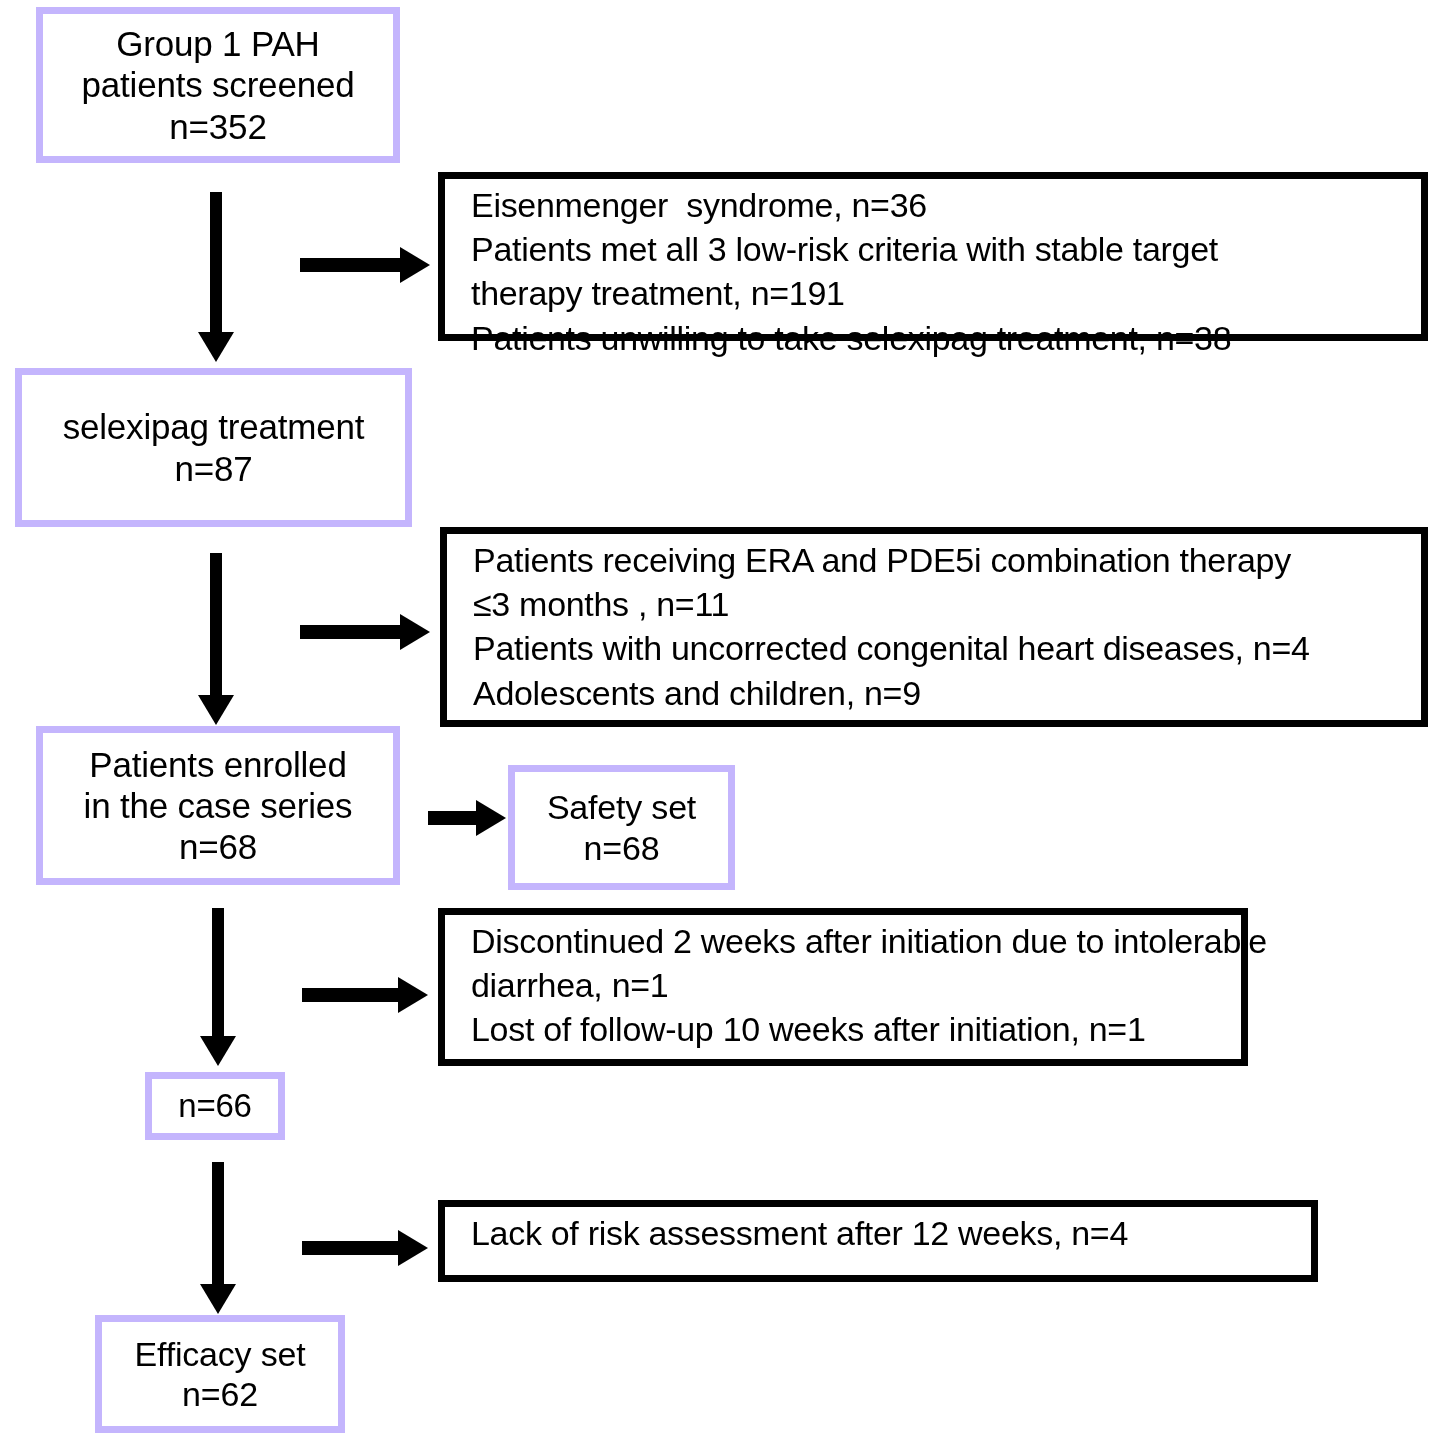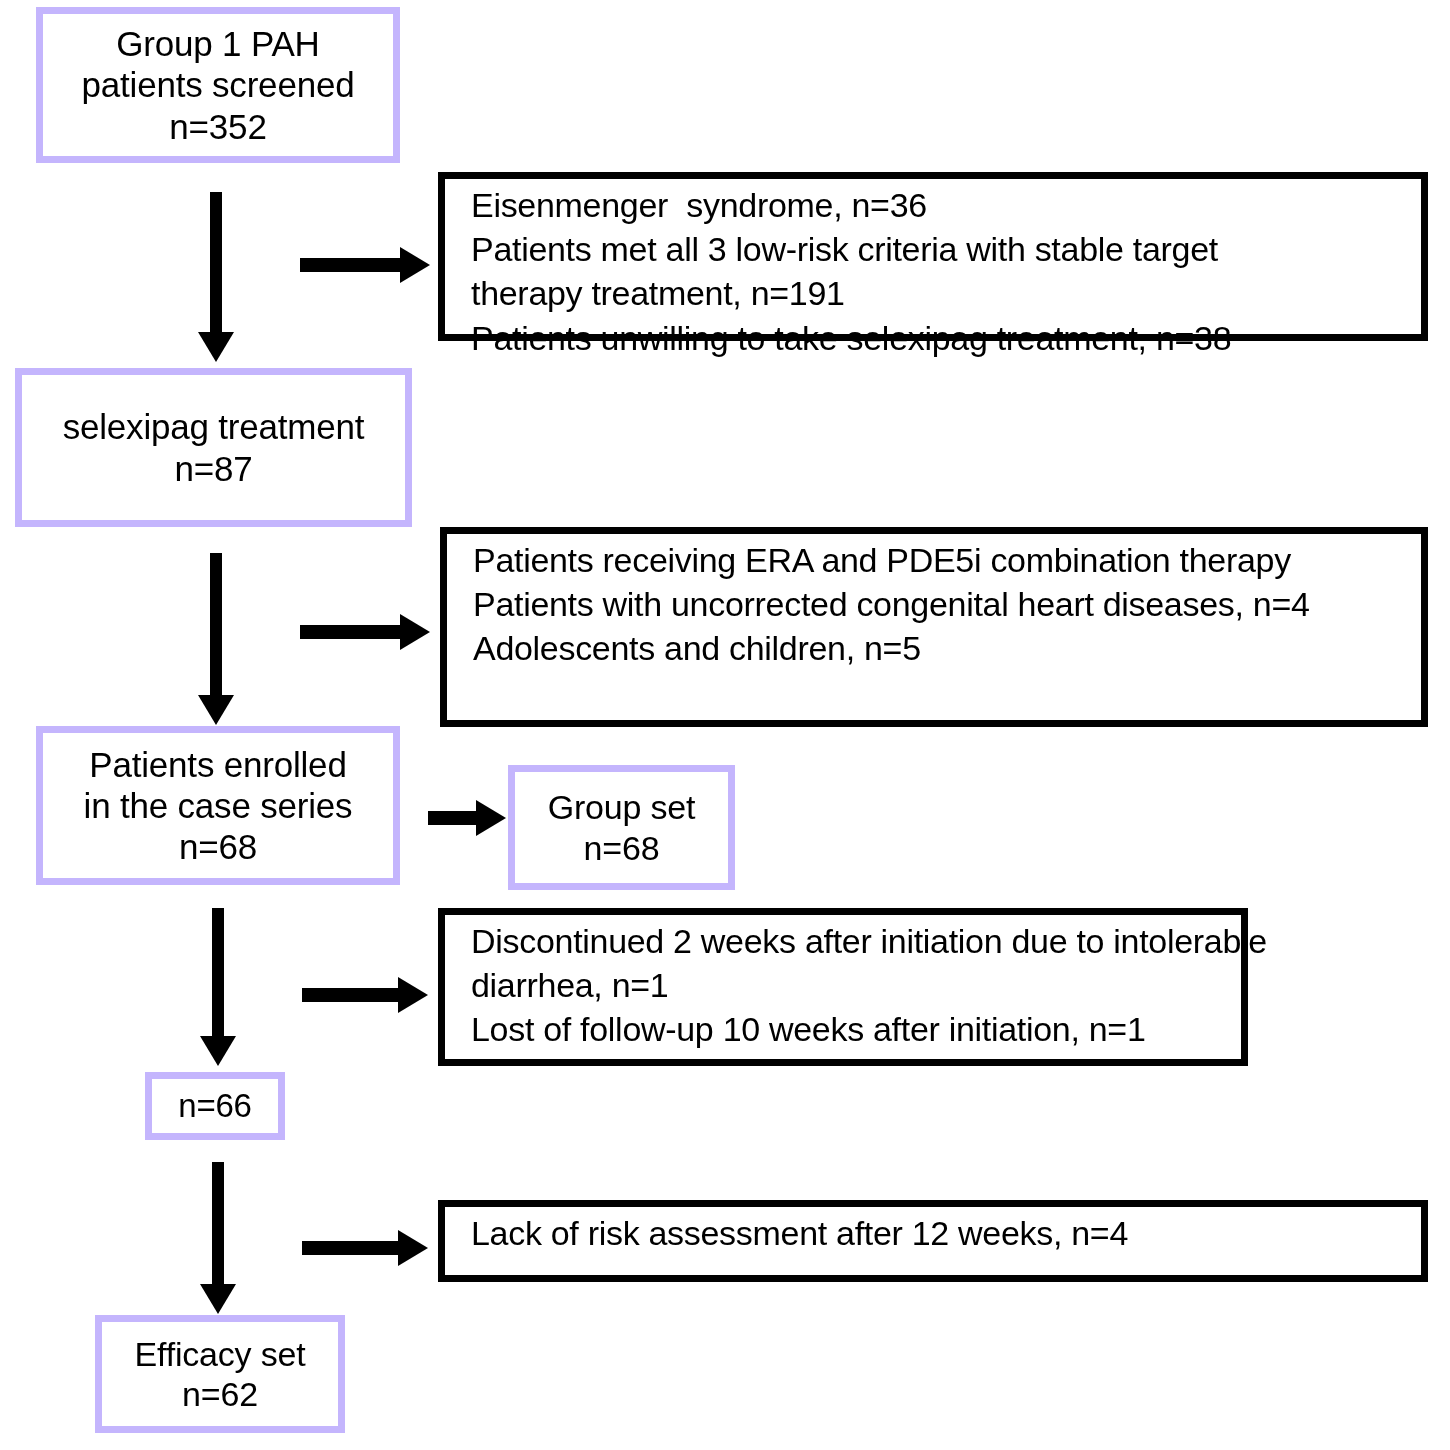--- a/index.html
+++ b/index.html
@@ -113,21 +113,21 @@
     <span class="ln">n=87</span>
   </div>
 
   <div class="node" style="left:36px; top:726px; width:364px; height:159px;">
     <span class="ln">Patients enrolled</span>
     <span class="ln">in the case series</span>
     <span class="ln">n=68</span>
   </div>
 
   <div class="node" style="left:508px; top:765px; width:227px; height:125px; font-size:34px;">
-    <span class="ln">Group set</span>
+    <span class="ln">Safety set</span>
     <span class="ln">n=68</span>
   </div>
 
   <div class="node" style="left:145px; top:1072px; width:140px; height:68px; font-size:33px;">
     <span class="ln">n=66</span>
   </div>
 
   <div class="node" style="left:95px; top:1315px; width:250px; height:118px; font-size:34px;">
     <span class="ln">Efficacy set</span>
     <span class="ln">n=62</span>
@@ -135,31 +135,32 @@
 
   <div class="excl" style="left:438px; top:172px; width:990px; height:169px;">
     <span class="ln">Eisenmenger  syndrome, n=36</span>
     <span class="ln">Patients met all 3 low-risk criteria with stable target</span>
     <span class="ln">therapy treatment, n=191</span>
     <span class="ln">Patients unwilling to take selexipag treatment, n=38</span>
   </div>
 
   <div class="excl" style="left:440px; top:527px; width:988px; height:200px;">
     <span class="ln">Patients receiving ERA and PDE5i combination therapy</span>
+    <span class="ln">≤3 months , n=11</span>
     <span class="ln">Patients with uncorrected congenital heart diseases, n=4</span>
-    <span class="ln">Adolescents and children, n=5</span>
+    <span class="ln">Adolescents and children, n=9</span>
   </div>
 
   <div class="excl" style="left:438px; top:908px; width:810px; height:158px;">
     <span class="ln">Discontinued 2 weeks after initiation due to intolerable</span>
     <span class="ln">diarrhea, n=1</span>
     <span class="ln">Lost of follow-up 10 weeks after initiation, n=1</span>
   </div>
 
-  <div class="excl" style="left:438px; top:1200px; width:990px; height:82px;">
+  <div class="excl" style="left:438px; top:1200px; width:880px; height:82px;">
     <span class="ln">Lack of risk assessment after 12 weeks, n=4</span>
   </div>
 
   <div class="arrow-v" style="left:216px; top:192px;">
     <div class="shaft" style="height:144px;"></div>
     <div class="head" style="top:140px;"></div>
   </div>
 
   <div class="arrow-v" style="left:216px; top:553px;">
     <div class="shaft" style="height:146px;"></div>

